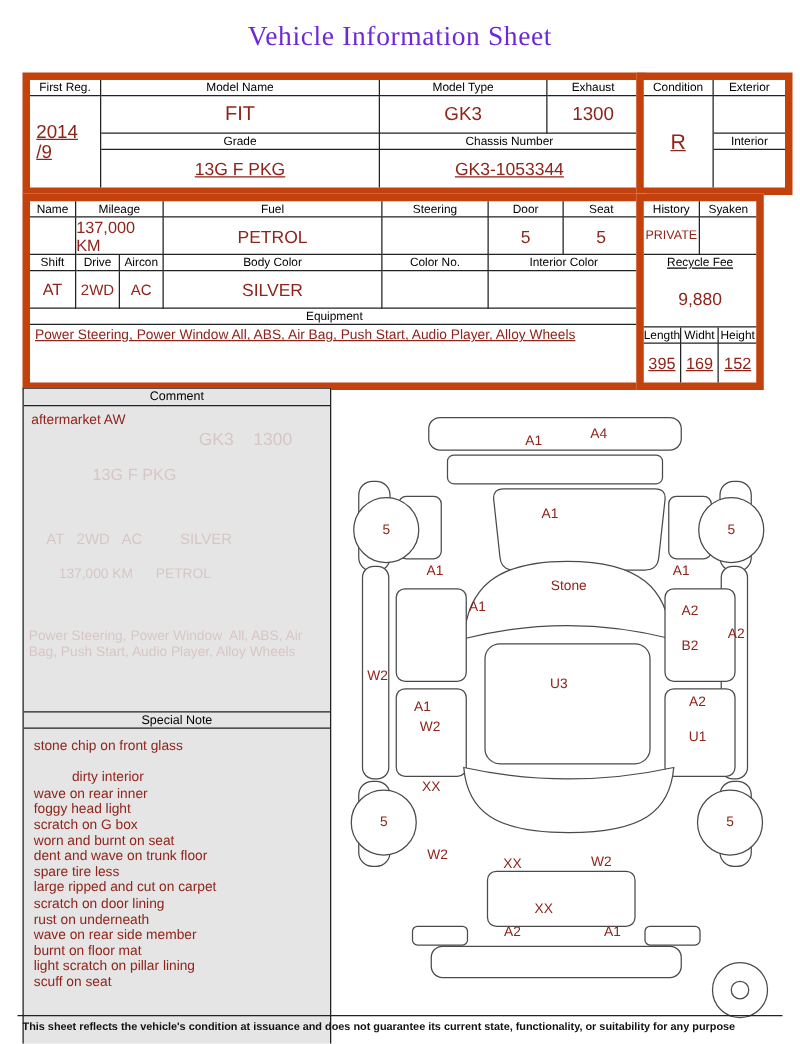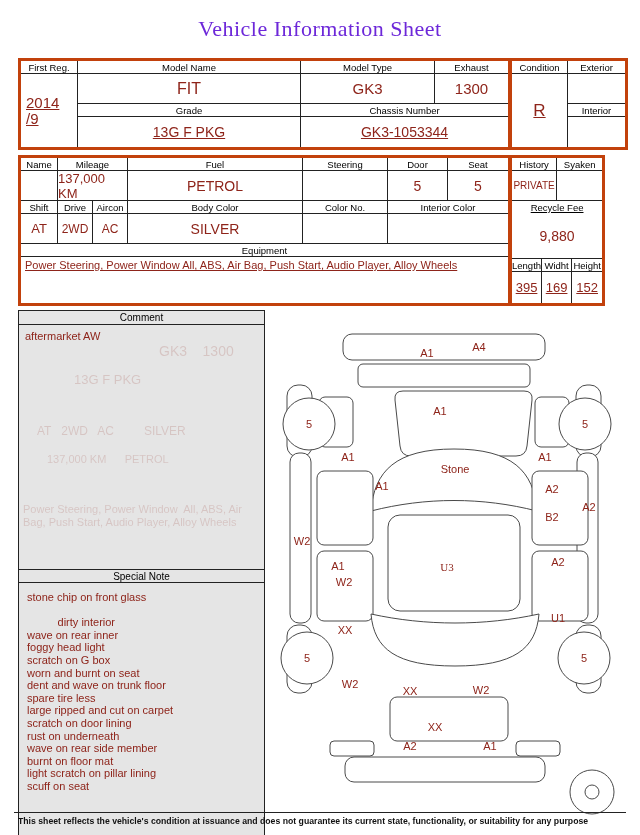--- a/index.html
+++ b/index.html
@@ -2,21 +2,21 @@
 <html style="--accent: #8e241a;"><head>
 <meta charset="utf-8">
 <style>
   * { margin:0; padding:0; box-sizing:border-box; }
   html,body { background:#fff; }
   .sheet { position:relative; width:640px; height:835px; background:#fff;
            font-family:"Liberation Sans", sans-serif; color:#000; overflow:hidden; }
   .title { position:absolute; top:16px; left:0; width:100%; text-align:center;
            font-family:"Liberation Serif", serif; font-size:22px; letter-spacing:.5px; color:#6d28d9; }
 
-  .grid { position:absolute; display:grid; border:3px solid #c2410c; background:#fff; }
+  .grid { position:absolute; display:grid; border:6px solid #c2410c; background:#fff; }
   .cell { border-right:1px solid #222; border-bottom:1px solid #222;
           display:flex; align-items:center; justify-content:center; overflow:hidden; }
   .er { border-right:none; } .eb { border-bottom:none;text-decoration:underline; }
   .hdr { font-size:9.5px; color:#000; }
   .val { color:var(--accent); }
   .fs10{font-size:10px}.fs11{font-size:13px}.fs12{font-size:12px}.fs13{font-size:13px}
   .fs14{font-size:14px}.fs15{font-size:15px}.fs16{font-size:16px}.fs17{font-size:17px}
   .firstreg { flex-direction:column; align-items:flex-start; justify-content:center;
               padding-left:5px; font-size:15px; line-height:16px; }
   .eqp { align-items:flex-start; justify-content:flex-start; text-align:left;
@@ -191,25 +191,25 @@
       <span class="dlabel" style="left: 309px; top: 424px;">5</span>
       <span class="dlabel" style="left: 585px; top: 424px;">5</span>
       <span class="dlabel" style="left: 348px; top: 457px;">A1</span>
       <span class="dlabel" style="left: 545px; top: 457px;">A1</span>
       <span class="dlabel" style="left: 455px; top: 469px;">Stone</span>
       <span class="dlabel" style="left: 382px; top: 486px;">A1</span>
       <span class="dlabel" style="left: 552px; top: 489px;">A2</span>
       <span class="dlabel" style="left: 589px; top: 507px;">A2</span>
       <span class="dlabel" style="left: 552px; top: 517px;">B2</span>
       <span class="dlabel" style="left: 302px; top: 541px;">W2</span>
-      <span class="dlabel" style="left: 447px; top: 567px; font-family: Liberation Serif, serif;">U3</span>
+      <span class="dlabel" style="left: 447px; top: 547px;">U3</span>
       <span class="dlabel" style="left: 338px; top: 566px;">A1</span>
       <span class="dlabel" style="left: 344px; top: 582px;">W2</span>
       <span class="dlabel" style="left: 558px; top: 562px;">A2</span>
-      <span class="dlabel" style="left: 558px; top: 618px;">U1</span>
+      <span class="dlabel" style="left: 558px; top: 590px;">U1</span>
       <span class="dlabel" style="left: 345px; top: 630px;">XX</span>
       <span class="dlabel" style="left: 307px; top: 658px;">5</span>
       <span class="dlabel" style="left: 584px; top: 658px;">5</span>
       <span class="dlabel" style="left: 350px; top: 684px;">W2</span>
       <span class="dlabel" style="left: 410px; top: 691px;">XX</span>
       <span class="dlabel" style="left: 481px; top: 690px;">W2</span>
       <span class="dlabel" style="left: 435px; top: 727px;">XX</span>
       <span class="dlabel" style="left: 410px; top: 746px;">A2</span>
       <span class="dlabel" style="left: 490px; top: 746px;">A1</span>
     </div>

